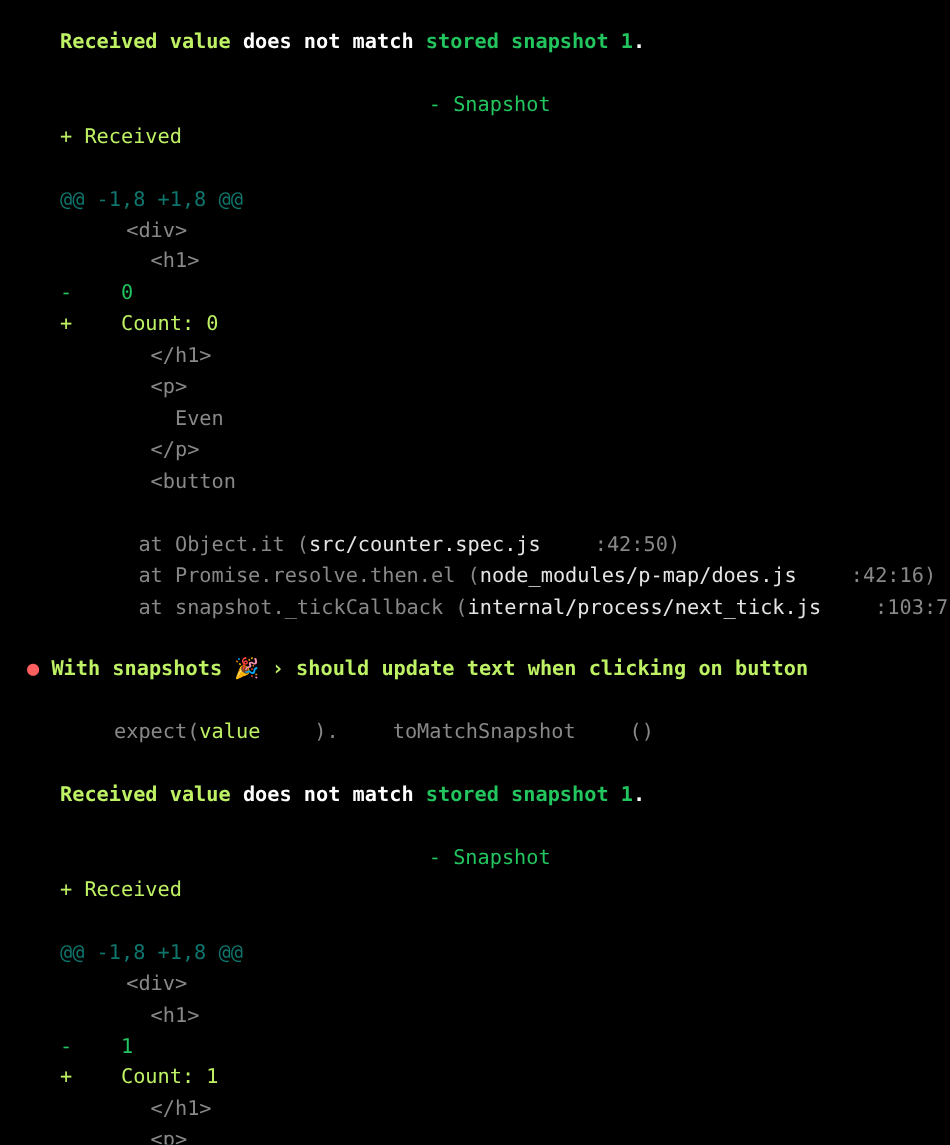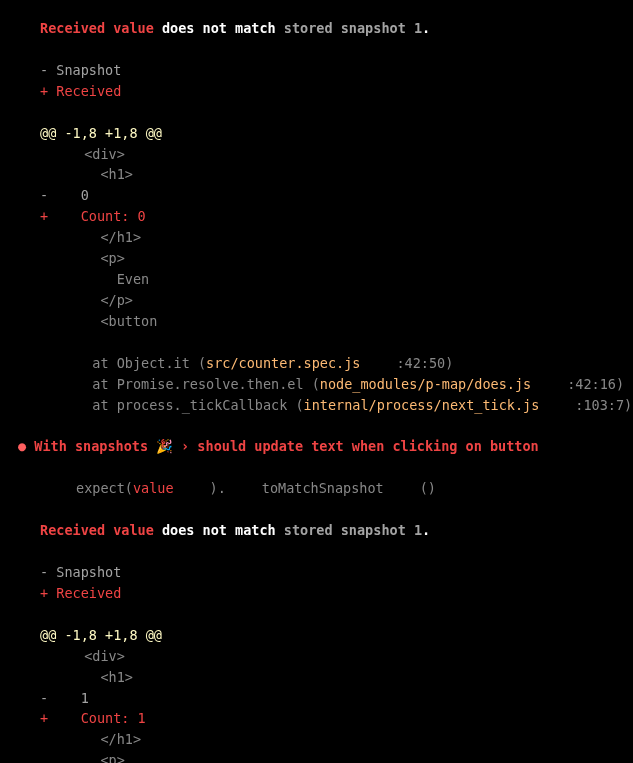--- a/index.html
+++ b/index.html
@@ -8,24 +8,24 @@
       font-family: "Menlo", "Monaco", "Consolas", monospace;
       font-size: 13.5px;
       line-height: 1.55;
       padding: 18px 20px 20px 40px;
       color: #ddd;
       width: 633px;
       height: 763px;
       overflow: hidden;
       font-weight: 500;
     }
-    .red { color: #ef4444; }
-    .green { color: #a3a3a3; }
-    .yellow { color: #fef9c3; }
-    .cyan { color: #fdba74; }
+    .red { color: #bef264; }
+    .green { color: #22c55e; text-align: center; }
+    .yellow { color: #0f766e; }
+    .cyan { color: #e5e5e5; }
     .dim { color: #888; margin-left: 36px; }
     .white { color: #fff; margin-top: 30px; }
     .bold { font-weight: 700; }
     .line { white-space: pre; }
     .blank { height: 1.55em; }
     .bullet-row { margin-left: -22px; white-space: pre; }
     .bullet { color: #ff5f5f; }
   </style>
 </head>
 <body>
@@ -49,21 +49,21 @@
   <div class="line dim">   &lt;/h1&gt;</div>
   <div class="line dim">   &lt;p&gt;</div>
   <div class="line dim">     Even</div>
   <div class="line dim">   &lt;/p&gt;</div>
   <div class="line dim">   &lt;button</div>
 
   <div class="blank"></div>
 
   <div class="line"><span class="dim">  at Object.it (</span><span class="cyan">src/counter.spec.js</span><span class="dim">:42:50)</span></div>
   <div class="line"><span class="dim">  at Promise.resolve.then.el (</span><span class="cyan">node_modules/p-map/does.js</span><span class="dim">:42:16)</span></div>
-  <div class="line"><span class="dim">  at process._tickCallback (</span><span class="cyan">internal/process/next_tick.js</span><span class="dim">:103:7)</span></div>
+  <div class="line"><span class="dim">  at snapshot._tickCallback (</span><span class="cyan">internal/process/next_tick.js</span><span class="dim">:103:7)</span></div>
 
   <div class="blank"></div>
 
   <div class="bullet-row"><span class="bullet">● </span><span class="red bold">With snapshots 🎉 › should update text when clicking on button</span></div>
 
   <div class="blank"></div>
 
   <div class="line"><span class="dim">expect(</span><span class="red">value</span><span class="dim">).</span><span class="dim">toMatchSnapshot</span><span class="dim">()</span></div>
 
   <div class="blank"></div>

